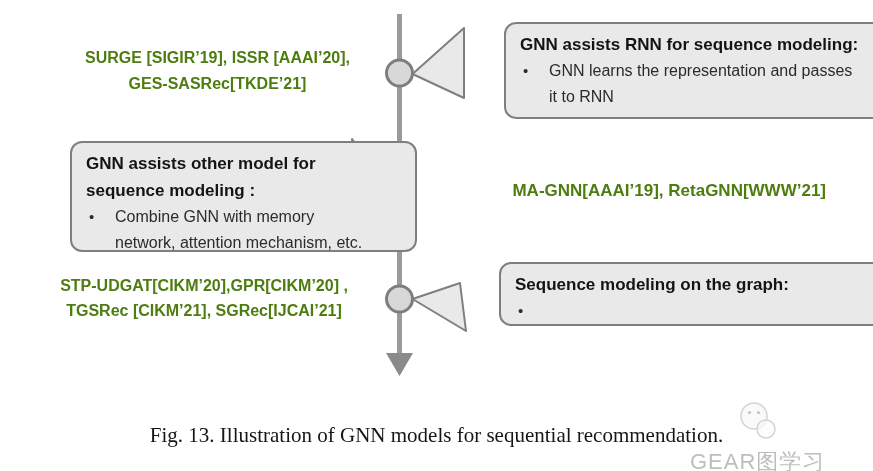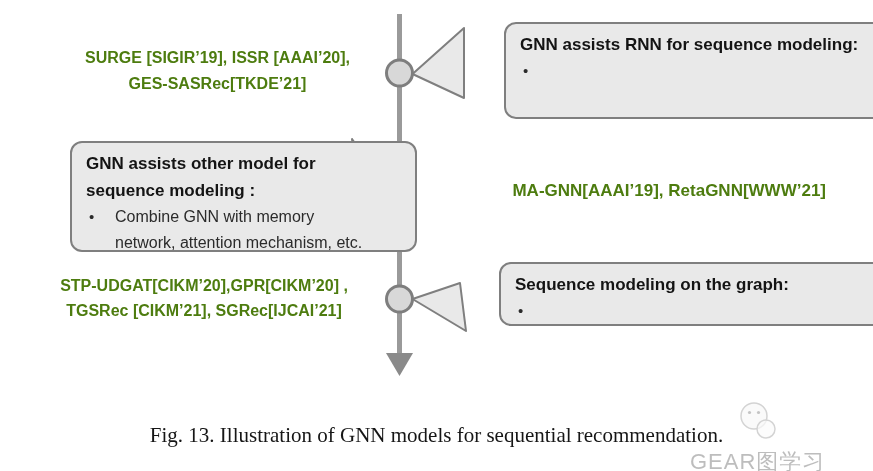--- a/index.html
+++ b/index.html
@@ -69,20 +69,22 @@
 
   <div class="side-label" style="left:28px; top:273px; width:352px; line-height:25px;">
     <div>STP-UDGAT[CIKM’20],GPR[CIKM’20] ,</div>
     <div>TGSRec [CIKM’21], SGRec[IJCAI’21]</div>
   </div>
 
   <div class="callout" style="left:456px; top:22px; width:400px; height:97px;">
     <div class="callout-title">GNN assists RNN for sequence modeling:</div>
     <div class="bullet-row">
       <span class="bullet-dot">•</span>
+      <span class="bullet-text">GNN learns the representation and passes
+it to RNN</span>
     </div>
   </div>
 
   <div class="callout" style="left:22px; top:141px; width:347px; height:111px;">
     <div class="callout-title">GNN assists other model for
 sequence modeling :</div>
     <div class="bullet-row">
       <span class="bullet-dot">•</span>
       <span class="bullet-text">Combine GNN with memory
 network, attention mechanism, etc.</span>

